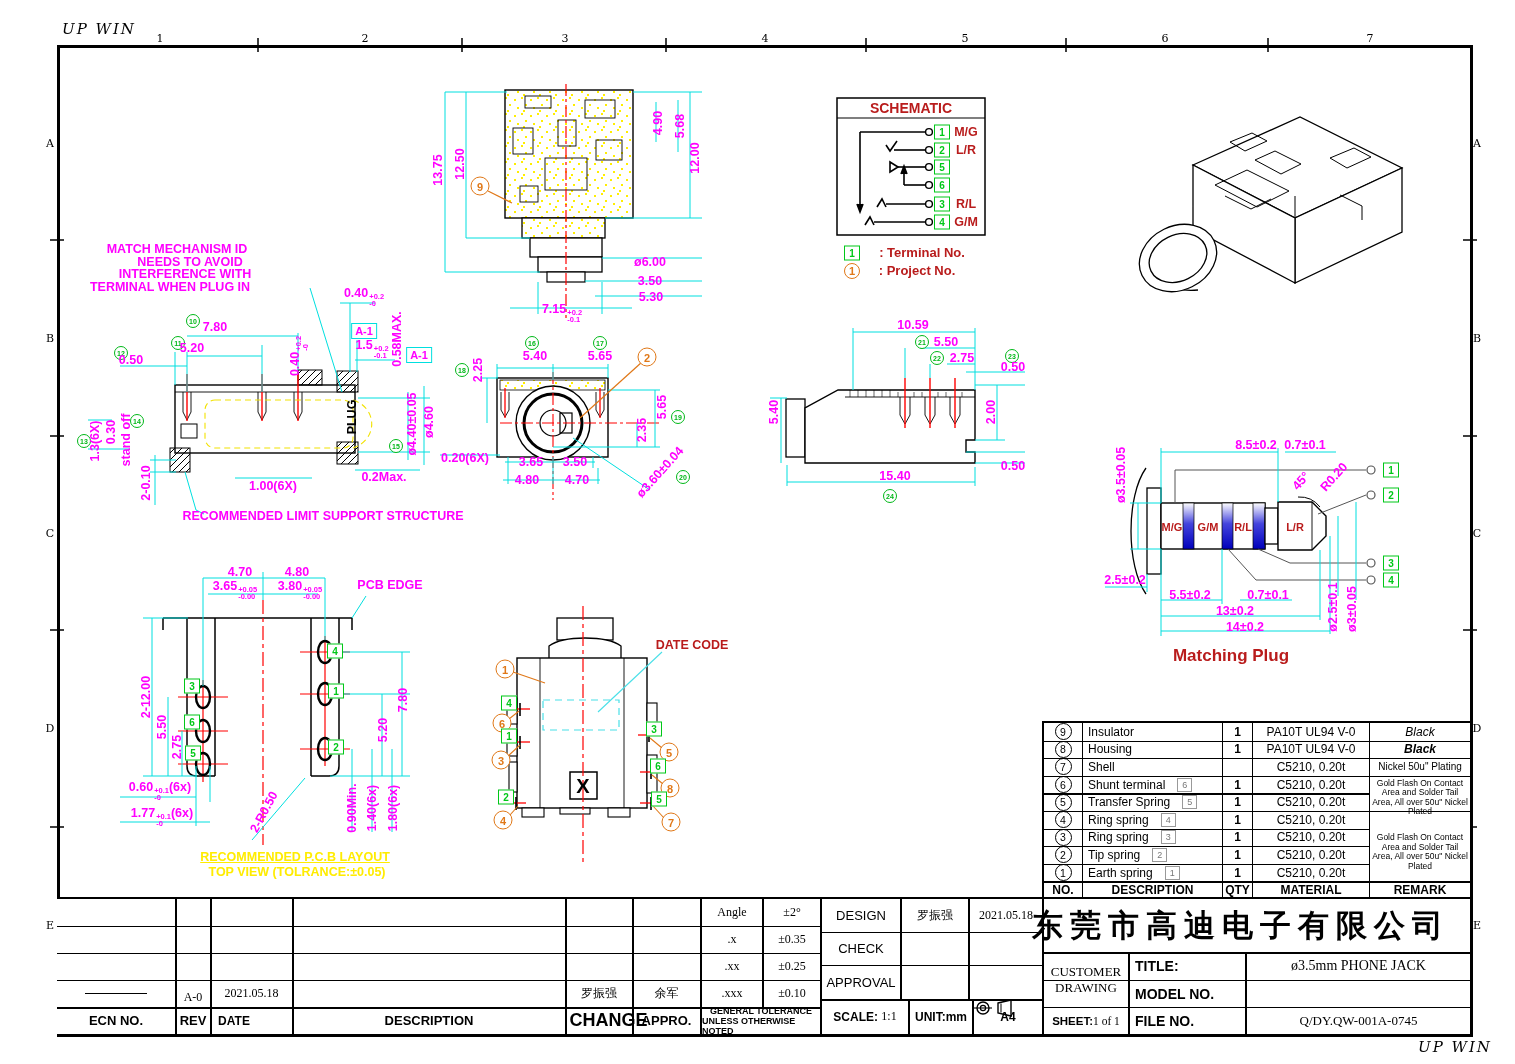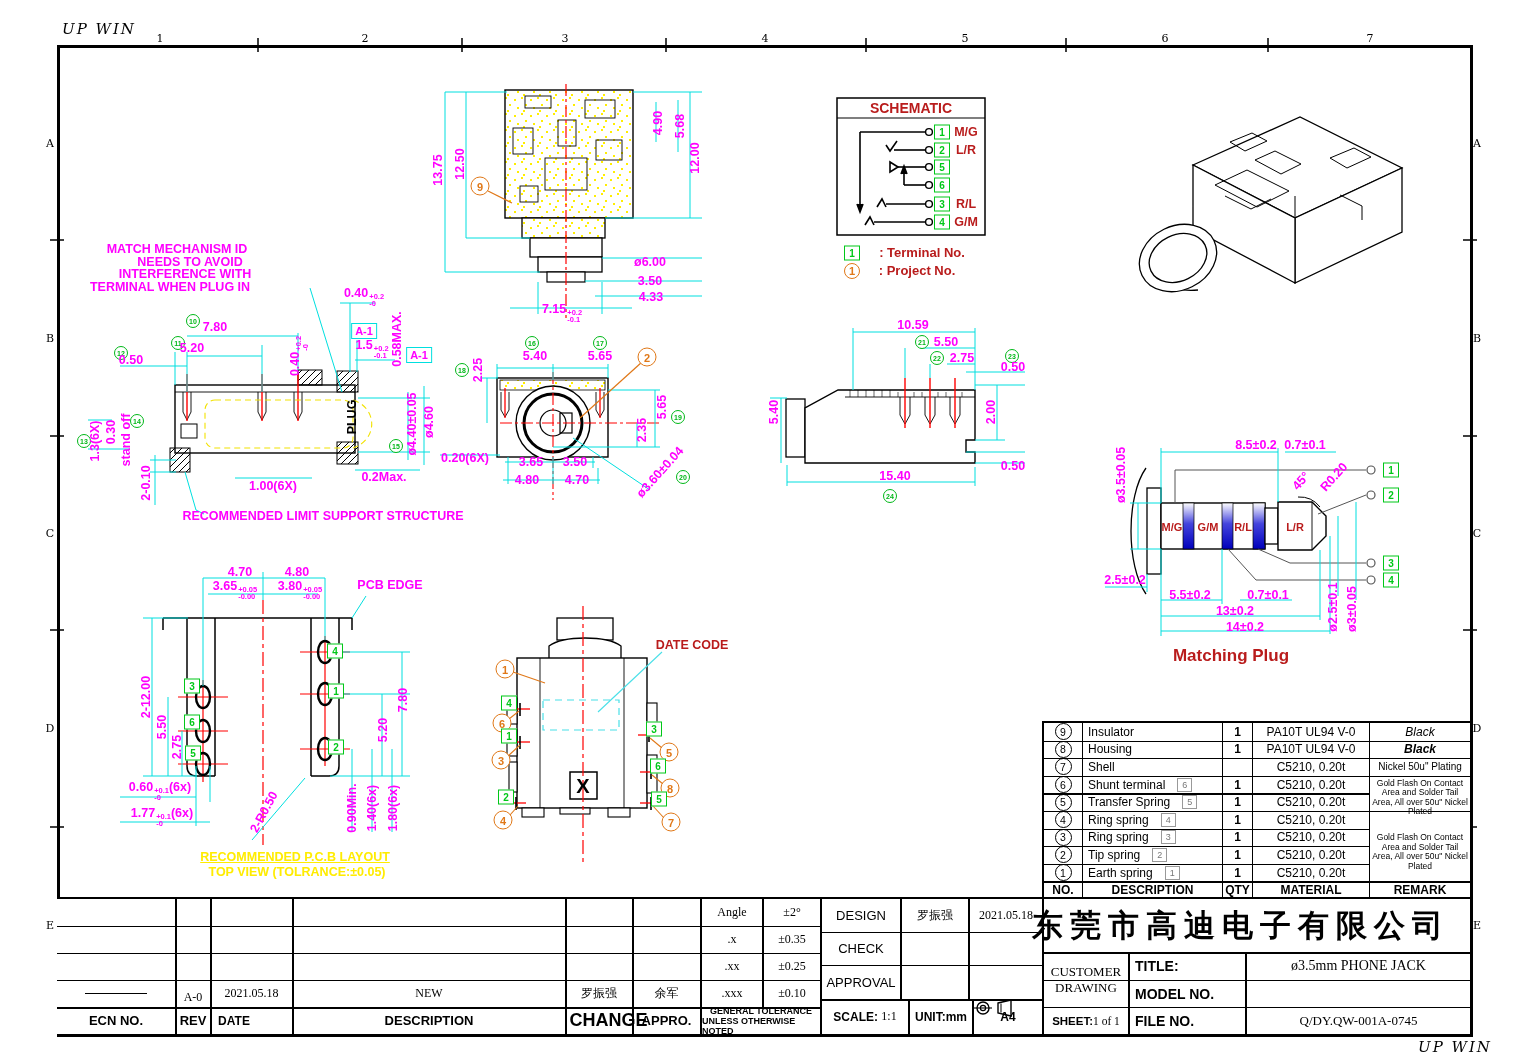--- a/index.html
+++ b/index.html
@@ -491,21 +491,21 @@
 <span class="gridlab" style="left:1477px;top:728px">D</span>
 <span class="gridlab" style="left:1477px;top:925px">E</span>
 
 <span class="lbl v" style="left:438px;top:170px">13.75</span>
 <span class="lbl v" style="left:460px;top:164px">12.50</span>
 <span class="lbl v" style="left:658px;top:123px">4.90</span>
 <span class="lbl v" style="left:680px;top:126px">5.68</span>
 <span class="lbl v" style="left:695px;top:158px">12.00</span>
 <span class="lbl" style="left:650px;top:262px">ø6.00</span>
 <span class="lbl" style="left:650px;top:281px">3.50</span>
-<span class="lbl" style="left:651px;top:297px">4.33</span>
+<span class="lbl" style="left:651px;top:297px">5.30</span>
 <span class="lbl" style="left:562px;top:313px"><span>7.15</span><span class="tol">
         <i>+0.2</i>
         <i>-0.1</i>
       </span></span>
 <span class="balloon" style="left:480px;top:186px">9</span>
 
 <span class="lbl" style="left:177px;top:249px">MATCH MECHANISM ID</span>
 <span class="lbl" style="left:190px;top:262px">NEEDS TO AVOID</span>
 <span class="lbl" style="left:185px;top:274px">INTERFERENCE WITH</span>
 <span class="lbl" style="left:170px;top:287px">TERMINAL WHEN PLUG IN</span>
@@ -804,21 +804,20 @@
   <div class="hline" style="left:763px;top:100px;width:222px;height:1.6px"></div>
   <div class="hline" style="left:985px;top:53px;width:428px;height:1.6px"></div>
   <div class="hline" style="left:985px;top:81px;width:428px;height:1.4px"></div>
   <div class="hline" style="left:985px;top:108px;width:428px;height:1.4px"></div>
 
   <div class="tcell" style="left:0;top:81px;width:118px;height:27px">
         <span class="ecn-dash"></span>
       </div>
   <div class="tcell serif" style="left:119px;top:86px;width:34px;height:24px">A-0</div>
   <div class="tcell serif" style="left:154px;top:81px;width:81px;height:27px">2021.05.18</div>
-  <div class="tcell serif" style="left:236px;top:81px;width:272px;height:27px">NEW</div>
   <div class="tcell" style="left:509px;top:81px;width:66px;height:27px">罗振强</div>
   <div class="tcell" style="left:576px;top:81px;width:67px;height:27px">余军</div>
 
   <div class="tcell b" style="left:0;top:108px;width:118px;height:27px;font-size:13px">ECN NO.</div>
   <div class="tcell b" style="left:119px;top:108px;width:34px;height:27px;font-size:13px">REV</div>
   <div class="tcell b" style="left:138px;top:108px;width:78px;height:27px;font-size:12px">DATE</div>
   <div class="tcell b" style="left:236px;top:108px;width:272px;height:27px;font-size:13px">DESCRIPTION</div>
   <div class="tcell b" style="left:509px;top:108px;width:85px;height:27px;font-size:18px">CHANGE</div>
   <div class="tcell b" style="left:576px;top:108px;width:67px;height:27px;font-size:13px">APPRO.</div>
 

